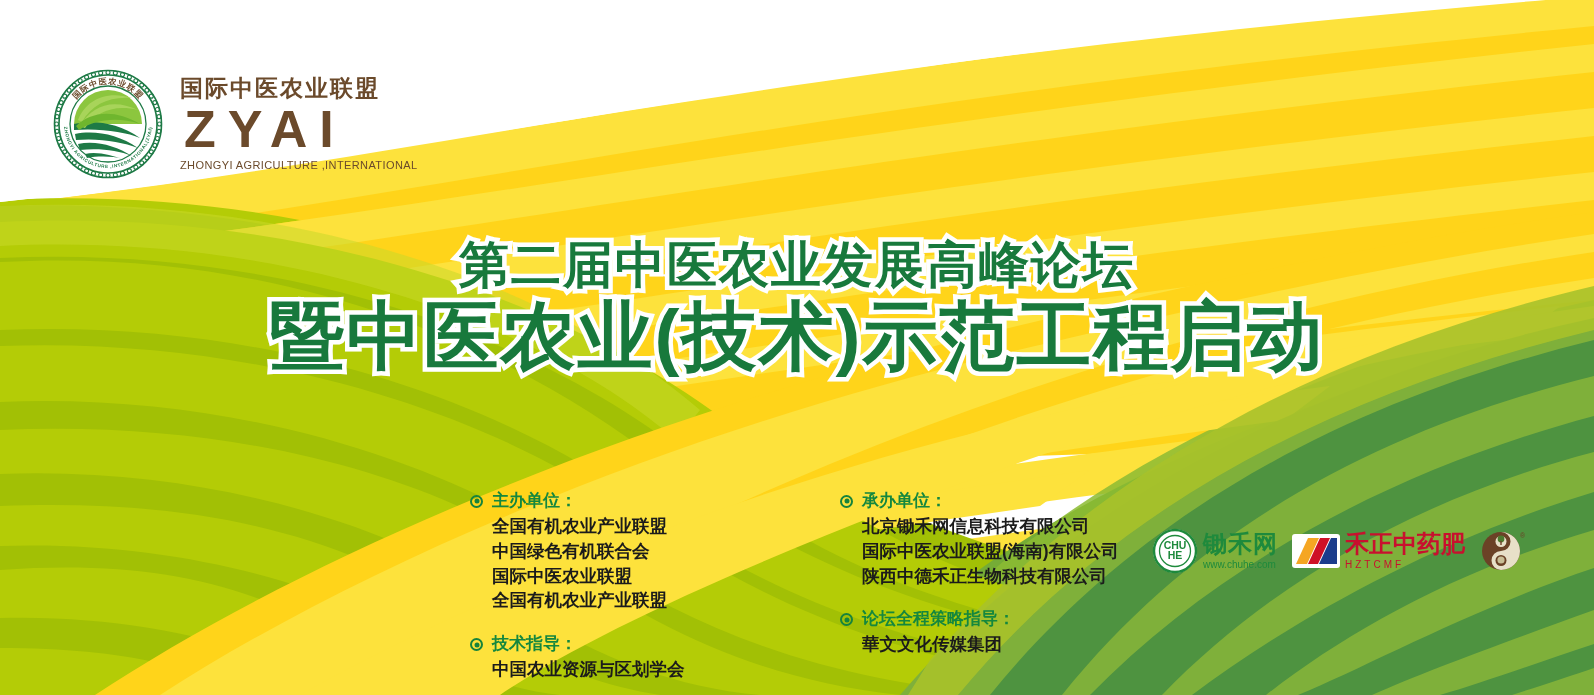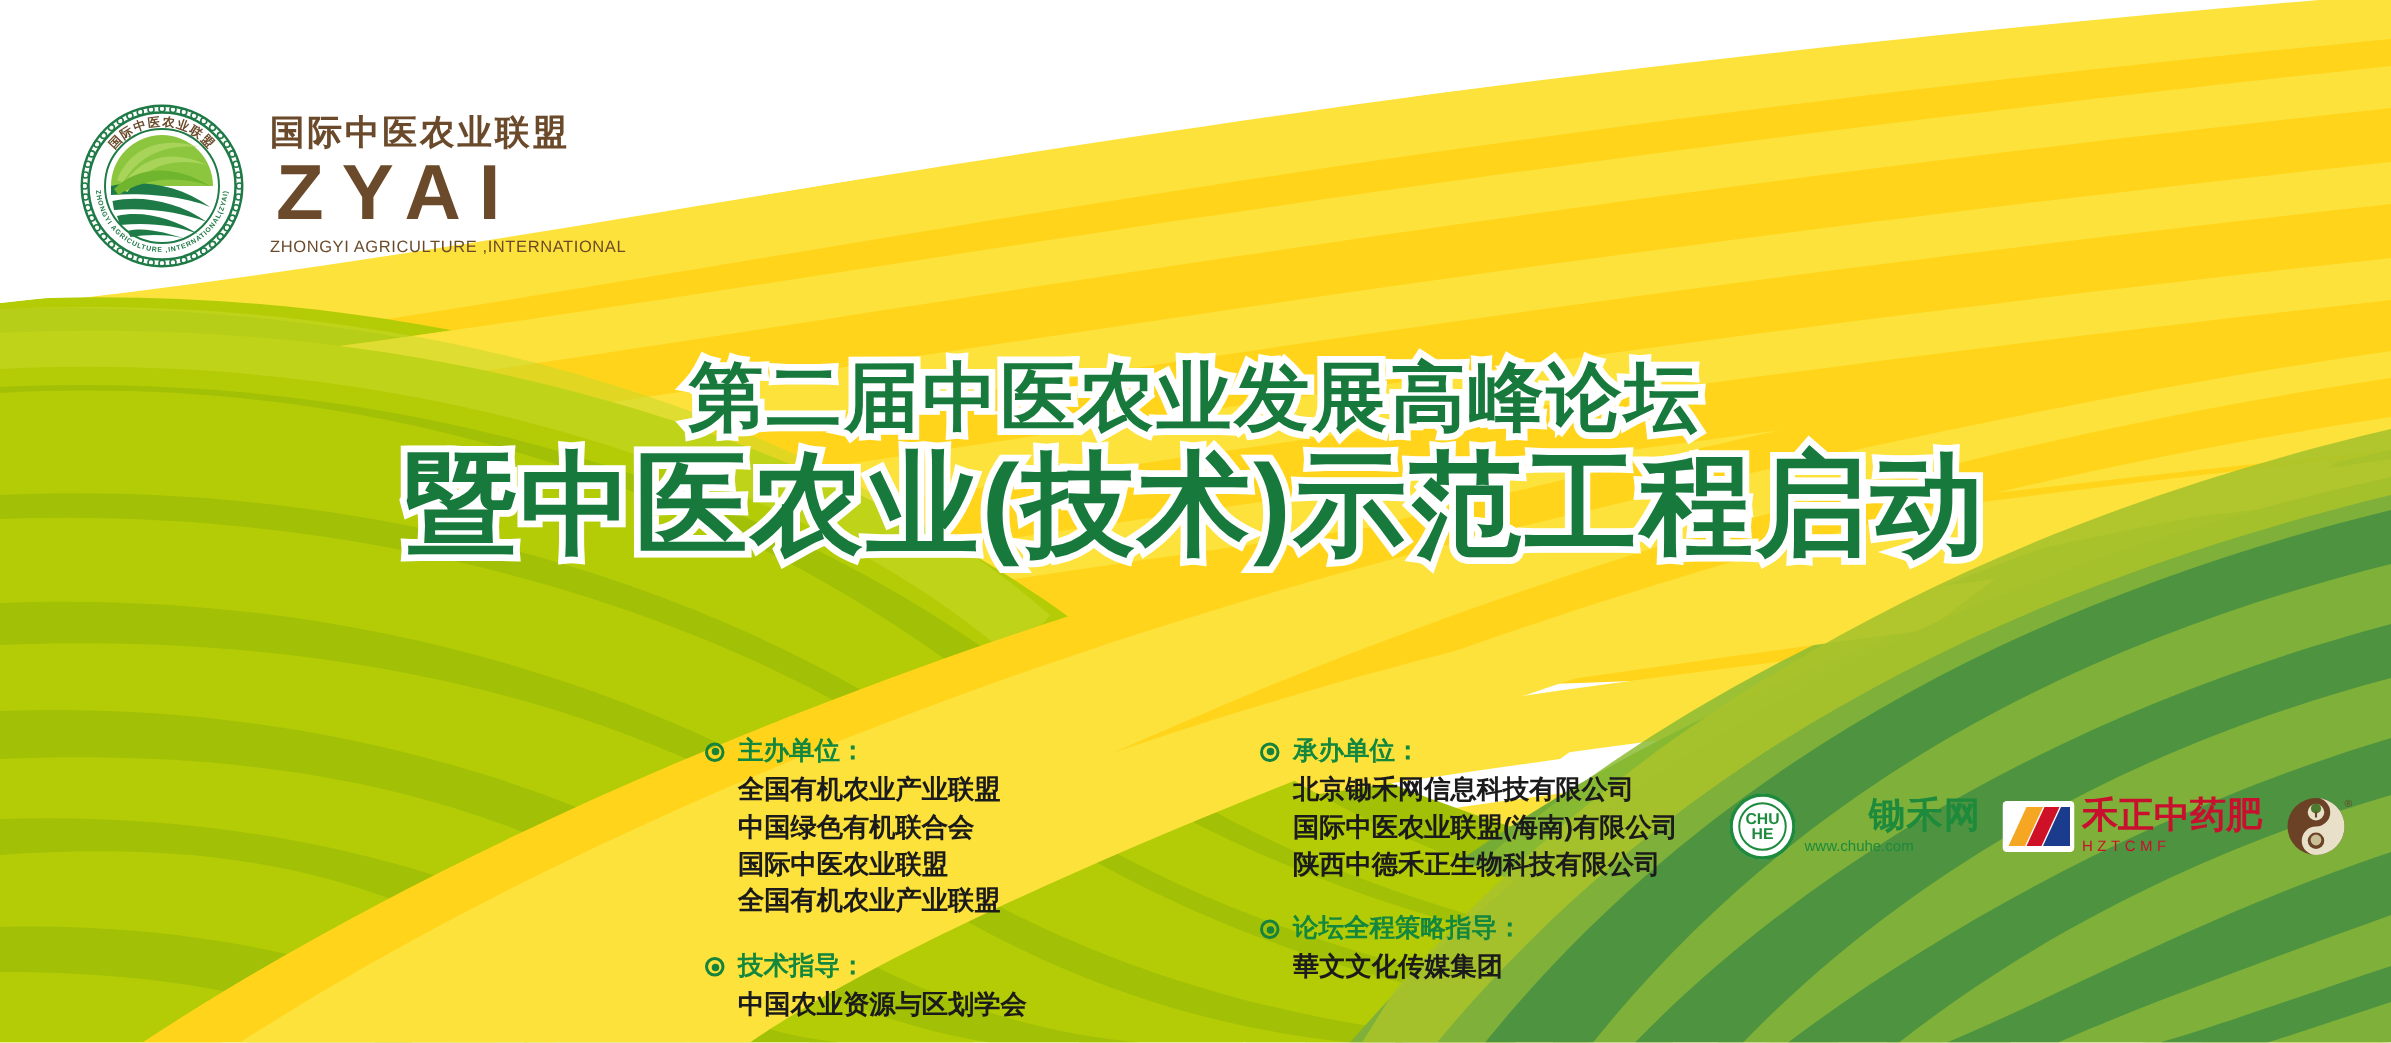--- a/index.html
+++ b/index.html
@@ -354,21 +354,21 @@
 
     <div class="sponsor">
       <svg width="46" height="46" viewBox="0 0 46 46" xmlns="http://www.w3.org/2000/svg">
         <circle cx="23" cy="23" r="22" fill="#ffffff"></circle>
         <circle cx="23" cy="23" r="21" fill="none" stroke="#1E8A3C" stroke-width="2.4"></circle>
         <circle cx="23" cy="23" r="15.5" fill="none" stroke="#1E8A3C" stroke-width="1.3"></circle>
         <text x="23" y="21" text-anchor="middle" font-size="10.5" font-weight="bold" fill="#1E8A3C" font-family="'Liberation Sans',sans-serif">CHU</text>
         <text x="23" y="31" text-anchor="middle" font-size="10.5" font-weight="bold" fill="#1E8A3C" font-family="'Liberation Sans',sans-serif">HE</text>
       </svg>
       <div style="margin-left:5px;">
-        <div class="sp-cn" style="color:#1E8A3C;letter-spacing:1px;margin-left:43px;">锄禾网</div>
+        <div class="sp-cn" style="color:#1E8A3C;letter-spacing:1px;">锄禾网</div>
         <div class="sp-en" style="color:#1E8A3C;margin-top:4px;letter-spacing:0;">www.chuhe.com</div>
       </div>
     </div>
 
     <div class="sponsor">
       <svg width="48" height="34" viewBox="0 0 48 34" xmlns="http://www.w3.org/2000/svg">
         <rect x="0" y="0" width="48" height="34" rx="3" fill="#ffffff"></rect>
         <polygon points="4,30 16,4 27,4 15,30" fill="#F5A623"></polygon>
         <polygon points="16,30 28,4 38,4 26,30" fill="#CE1126"></polygon>
         <polygon points="27,30 39,4 45,4 45,30" fill="#1B3C8C"></polygon>

